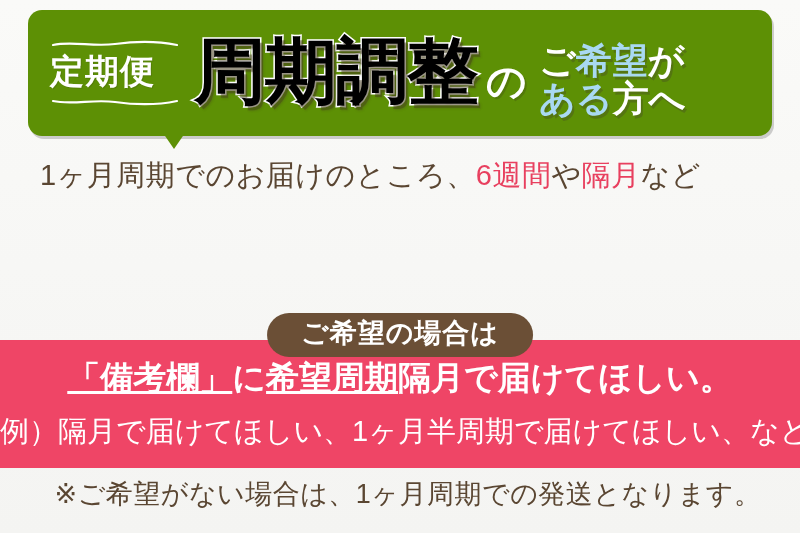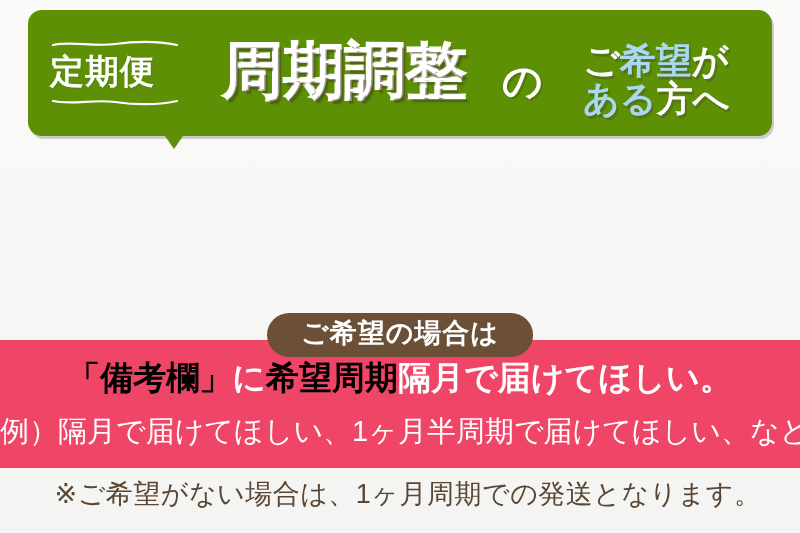--- a/index.html
+++ b/index.html
@@ -35,21 +35,20 @@
     top: 10px;
     width: 744px;
     height: 126px;
     background: #5d9005;
     border-radius: 14px;
     box-shadow: 2px 3px 0 rgba(120,120,120,0.35);
     display: flex;
     align-items: center;
     box-sizing: border-box;
     padding: 0 14px 0 18px;
-    gap: 28px;
   }
   .bubble-tail {
     position: absolute;
     left: 163px;
     top: 133px;
     width: 0;
     height: 0;
     border-left: 11px solid transparent;
     border-right: 11px solid transparent;
     border-top: 16px solid #5d9005;
@@ -75,23 +74,23 @@
     display: block;
     width: 126px;
     height: 8px;
   }
   .wave-top { margin: 0 0 6px 2px; }
   .wave-bot { margin: 8px 0 0 2px; }
 
   
   .main-title {
     flex: 0 0 auto;
-    font-size: 62px;
-    font-weight: 400;
-    color: #ffffff;
+    font-size: 72px;
+    font-weight: 700;
+    color: #000000;
     line-height: 1;
     white-space: nowrap;
     letter-spacing: -1px;
     margin: -4px 0 0 4px;
     -webkit-text-stroke: 3px #ffffff;
     paint-order: stroke fill;
     text-shadow:
       3px 4px 0 rgba(70,60,30,0.42),
       4px 5px 2px rgba(70,60,30,0.22);
   }
@@ -181,21 +180,21 @@
     top: 18px;
     width: 800px;
     text-align: center;
     font-size: 33px;
     font-weight: 700;
     color: #ffffff;
     letter-spacing: 0px;
     white-space: nowrap;
     line-height: 1.2;
   }
-  .band-main .y { color: #000000; }
+  .band-main .y { color: #ffffff; text-decoration: underline; }
   .band-example {
     position: absolute;
     left: 0;
     top: 74px;
     width: 800px;
     text-align: center;
     font-size: 29px;
     font-weight: 400;
     color: #ffffff;
     letter-spacing: 0px;
@@ -247,20 +246,21 @@
         <div class="rline">
           <span class="cb">ある</span><span class="cw">方へ</span>
         </div>
       </div>
 
     </div>
     <div class="bubble-tail"></div>
   </div>
 
   <div class="body-text">
+    <div><span>1ヶ月周期でのお届けのところ、</span><span class="pink-strong">6週間</span><span>や</span><span class="pink-strong">隔月</span><span>など</span></div>
   </div>
 
   <div class="badge">ご希望の場合は</div>
 
   <div class="pink-band">
     <div class="band-main"><span class="y">「備考欄」</span><span>に</span><span class="y">希望周期</span><span>隔月で届けてほしい。</span></div>
     <div class="band-example">例）隔月で届けてほしい、1ヶ月半周期で届けてほしい、など</div>
   </div>
 
   <div class="footer-note">※ご希望がない場合は、1ヶ月周期での発送となります。</div>

